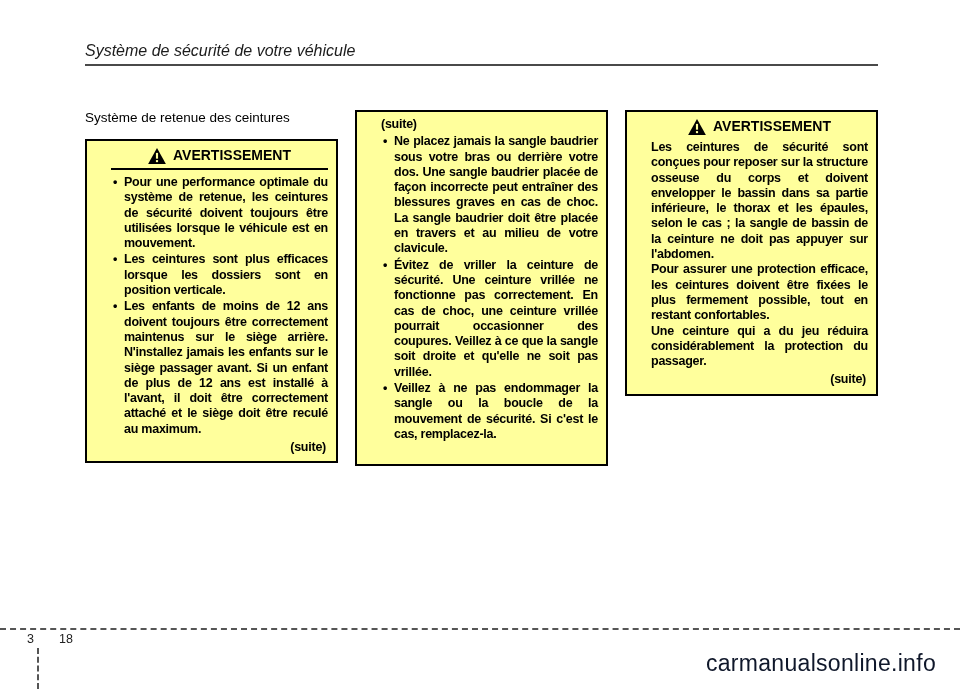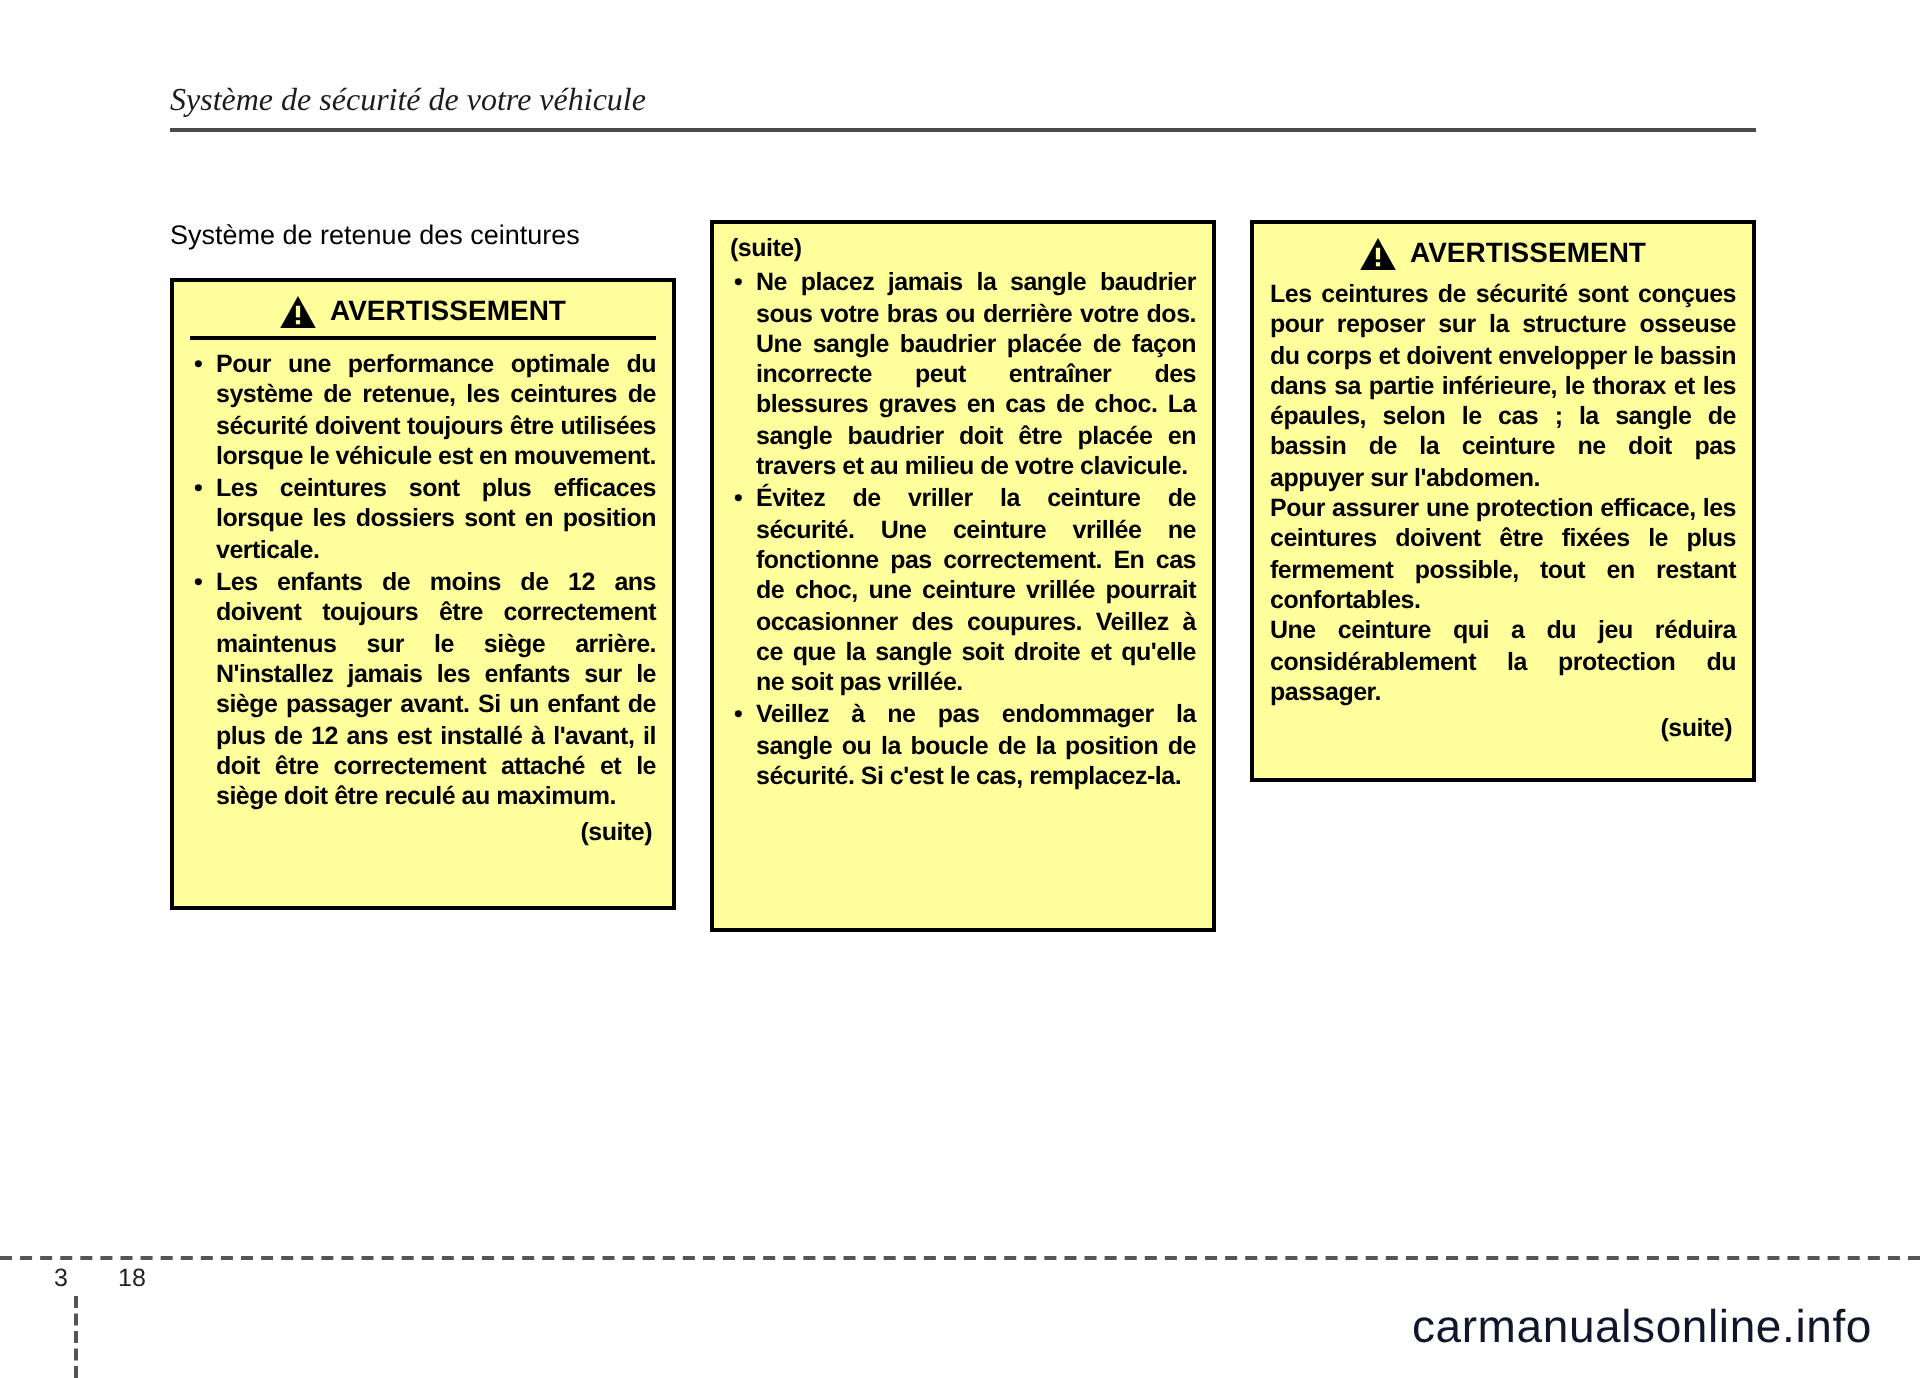--- a/index.html
+++ b/index.html
@@ -8,21 +8,21 @@
     background: #ffffff;
     font-family: "Liberation Sans", sans-serif;
     position: relative;
     overflow: hidden;
     color: #000;
   }
   .page { position: absolute; inset: 0; background: #ffffff; }
 
   .header-title {
     position: absolute; left: 85px; top: 42px;
-    font-family: Liberation Serif, serif;
+    font-family: Liberation Sans, sans-serif;
     font-style: italic; font-size: 16px; color: #1c1c1c;
     white-space: nowrap;
   }
   .header-rule {
     position: absolute; left: 85px; top: 64px;
     width: 793px; height: 2px; background: #4a4a4a;
   }
 
   .section-title {
     position: absolute; left: 85px; top: 84px;
@@ -30,21 +30,21 @@
   }
   .subsection-title {
     position: absolute; left: 85px; top: 110px;
     font-size: 13.5px; font-weight: normal;
   }
 
   .warning-box {
     position: absolute;
     background: #FFFF9C;
     border: 2px solid #000;
-    padding: 5px 8px 6px 8px;
+    padding: 5px 8px 6px 24px;
     font-size: 12.5px;
     font-weight: bold;
     line-height: 15.3px;
     letter-spacing: -0.25px;
   }
   #box-left   { left: 85px;  top: 139px; width: 253px; min-height: 316px; }
   #box-middle { left: 355px; top: 110px; width: 253px; min-height: 356px; }
   #box-right  { left: 625px; top: 110px; width: 253px; min-height: 281px; }
 
   .warn-header {
@@ -119,21 +119,21 @@
       <li>Les enfants de moins de 12 ans doivent toujours être correctement maintenus sur le siège arrière. N'installez jamais les enfants sur le siège passager avant. Si un enfant de plus de 12 ans est installé à l'avant, il doit être correctement attaché et le siège doit être reculé au maximum.</li>
     </ul>
     <div class="suite-right">(suite)</div>
   </div>
 
   <div class="warning-box" id="box-middle">
     <div class="suite-left">(suite)</div>
     <ul class="warn-list">
       <li>Ne placez jamais la sangle baudrier sous votre bras ou derrière votre dos. Une sangle baudrier placée de façon incorrecte peut entraîner des blessures graves en cas de choc. La sangle baudrier doit être placée en travers et au milieu de votre clavicule.</li>
       <li>Évitez de vriller la ceinture de sécurité. Une ceinture vrillée ne fonctionne pas correctement. En cas de choc, une ceinture vrillée pourrait occasionner des coupures. Veillez à ce que la sangle soit droite et qu'elle ne soit pas vrillée.</li>
-      <li>Veillez à ne pas endommager la sangle ou la boucle de la position de sécurité. Si c'est le cas, remplacez-la.</li>
+      <li>Veillez à ne pas endommager la sangle ou la boucle de la mouvement de sécurité. Si c'est le cas, remplacez-la.</li>
     </ul>
   </div>
 
   <div class="warning-box" id="box-right">
     <div class="warn-header">
       <span class="warn-triangle">
         <svg width="18" height="16" viewBox="0 0 20 18" aria-hidden="true">
           <polygon points="10,0 20,18 0,18" fill="#000000"></polygon>
           <rect x="8.8" y="5.5" width="2.4" height="6.5" fill="#FFFF9C"></rect>
           <rect x="8.8" y="13.6" width="2.4" height="2.3" fill="#FFFF9C"></rect>

